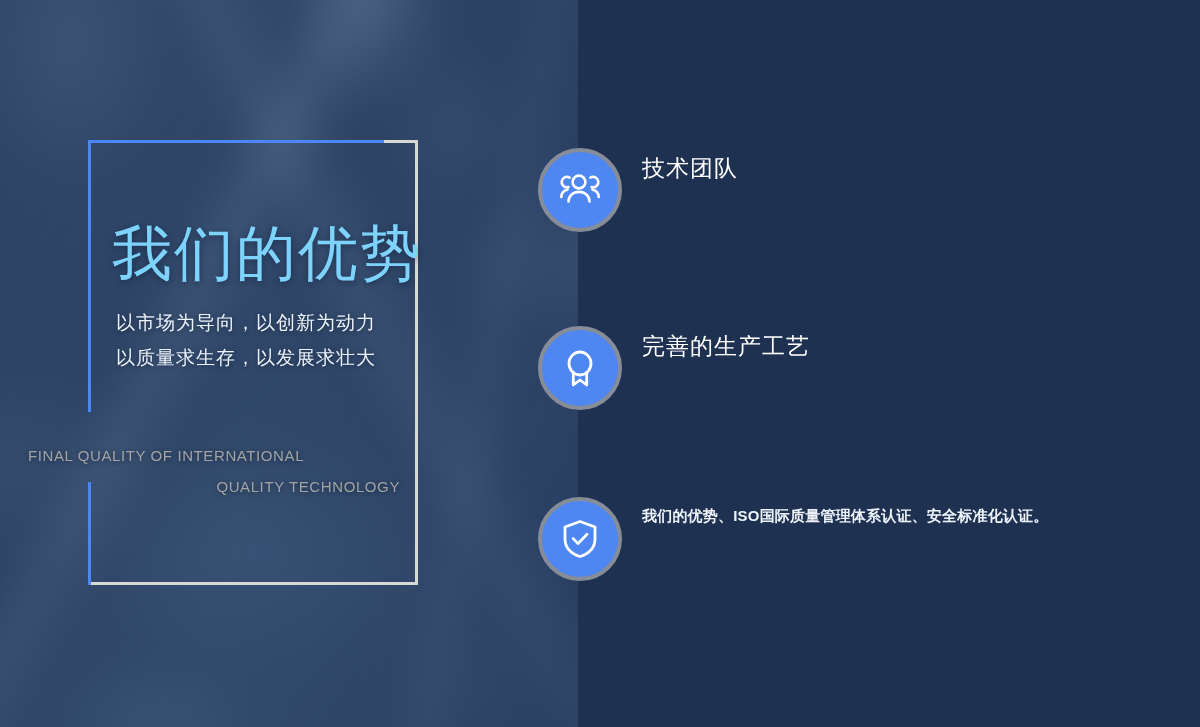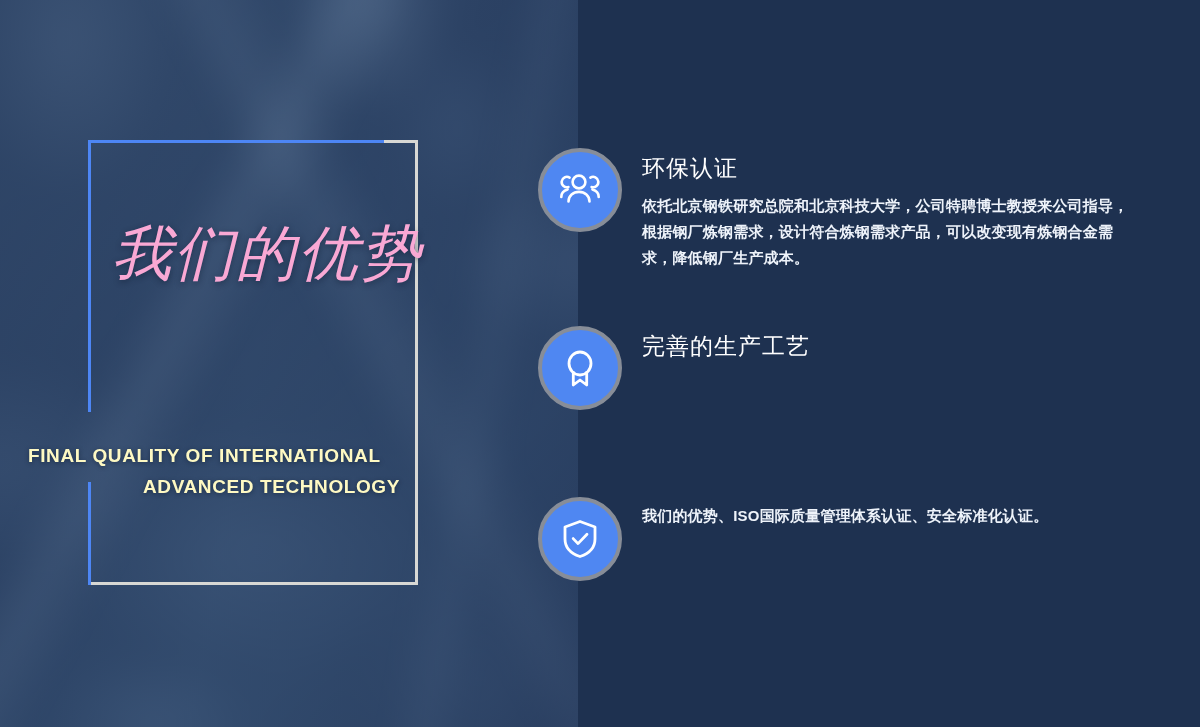--- a/index.html
+++ b/index.html
@@ -50,32 +50,32 @@
   .edge-top-blue   { left:0;   top:0;   width:298px; height:3px; background:#4d86f5; }
   .edge-top-white  { left:296px; top:0; width:34px;  height:3px; background:#d8d8d4; }
   .edge-right      { right:0;  top:0;   width:3px;   height:445px; background:#d8d8d4; }
   .edge-bottom     { left:0;   bottom:0;width:330px; height:3px; background:#d8d8d4; }
   .edge-left-upper { left:0;   top:0;   width:3px;   height:272px; background:#4d86f5; }
   .edge-left-lower { left:0;   top:342px; width:3px; height:103px; background:#4d86f5; }
 
   .left-content { position:absolute; left:0; top:0; width:578px; height:727px; }
   .headline {
     position:absolute; left:112px; top:222px;
-    font-size:60px; font-weight:300; color:#f9a8d4; letter-spacing:2px;
-    line-height:1.05; text-shadow:0 2px 6px rgba(10,22,42,.45);font-style:italic;
+    font-size:60px; font-weight:300; color:#7dd3fc; letter-spacing:2px;
+    line-height:1.05; text-shadow:0 2px 6px rgba(10,22,42,.45);
   }
   .sublines {
     position:absolute; left:116px; top:305px;
     font-size:19px; font-weight:400; color:#ecf2fa; line-height:35px;
     letter-spacing:1px; text-shadow:0 1px 4px rgba(10,22,42,.5);
   }
   .subline { white-space:nowrap; }
   .eng {
     position:absolute; left:28px; top:440px; width:372px;
-    font-size:19px; font-weight:700; color:#fef9c3; letter-spacing:.6px;
+    font-size:15px; font-weight:400; color:#a3a3a3; letter-spacing:.6px;
     line-height:31px; text-shadow:0 1px 4px rgba(10,22,42,.5);
   }
   .eng .l1 { display:block; text-align:left; }
   .eng .l2 { display:block; text-align:right; }
 
   
   .right-panel {
     position:absolute; left:578px; top:0; width:622px; height:727px;
     background:#1e3150;
   }
@@ -119,24 +119,28 @@
       <div class="frame-edge edge-top-white"></div>
       <div class="frame-edge edge-right"></div>
       <div class="frame-edge edge-bottom"></div>
       <div class="frame-edge edge-left-upper"></div>
       <div class="frame-edge edge-left-lower"></div>
     </div>
 
     <div class="left-content">
       <div class="headline">我们的优势</div>
 
+      <div class="sublines">
+        <div class="subline">以市场为导向，以创新为动力</div>
+        <div class="subline">以质量求生存，以发展求壮大</div>
+      </div>
 
       <div class="eng">
         <span class="l1">FINAL QUALITY OF INTERNATIONAL</span>
-        <span class="l2">ADVANCED TECHNOLOGY</span>
+        <span class="l2">QUALITY TECHNOLOGY</span>
       </div>
     </div>
   </div>
 
   <div class="right-panel"></div>
 
   <div class="features">
 
     <div class="feature feature-1">
       <div class="icon-circle">
@@ -145,22 +149,21 @@
             <circle cx="22" cy="15" r="6.4"></circle>
             <path d="M11.5 34.5c0-5.8 4.7-9.6 10.5-9.6s10.5 3.8 10.5 9.6"></path>
             <path d="M12.6 10.6a5.2 5.2 0 1 0 -1.2 9.4"></path>
             <path d="M10.6 22.4c-3.6.9-6.3 3.6-6.3 7.6"></path>
             <path d="M33.4 10.6a5.2 5.2 0 1 1 1.2 9.4"></path>
             <path d="M35.4 22.4c3.6.9 6.3 3.6 6.3 7.6"></path>
           </g>
         </svg>
       </div>
       <div class="feature-body">
-        <div class="feature-title">环保认证</div>
-        <div class="feature-desc">依托北京钢铁研究总院和北京科技大学，公司特聘博士教授来公司指导，根据钢厂炼钢需求，设计符合炼钢需求产品，可以改变现有炼钢合金需求，降低钢厂生产成本。</div>
+        <div class="feature-title">技术团队</div>
       </div>
     </div>
 
     <div class="feature feature-2">
       <div class="icon-circle">
         <svg width="46" height="46" viewBox="0 0 46 46" aria-hidden="true">
           <g fill="none" stroke="#ffffff" stroke-width="2.8" stroke-linecap="round" stroke-linejoin="round">
             <ellipse cx="23" cy="18.5" rx="11" ry="11.5"></ellipse>
             <path d="M16.3 27.5V40l6.7-5 6.7 5V27.5"></path>
           </g>

